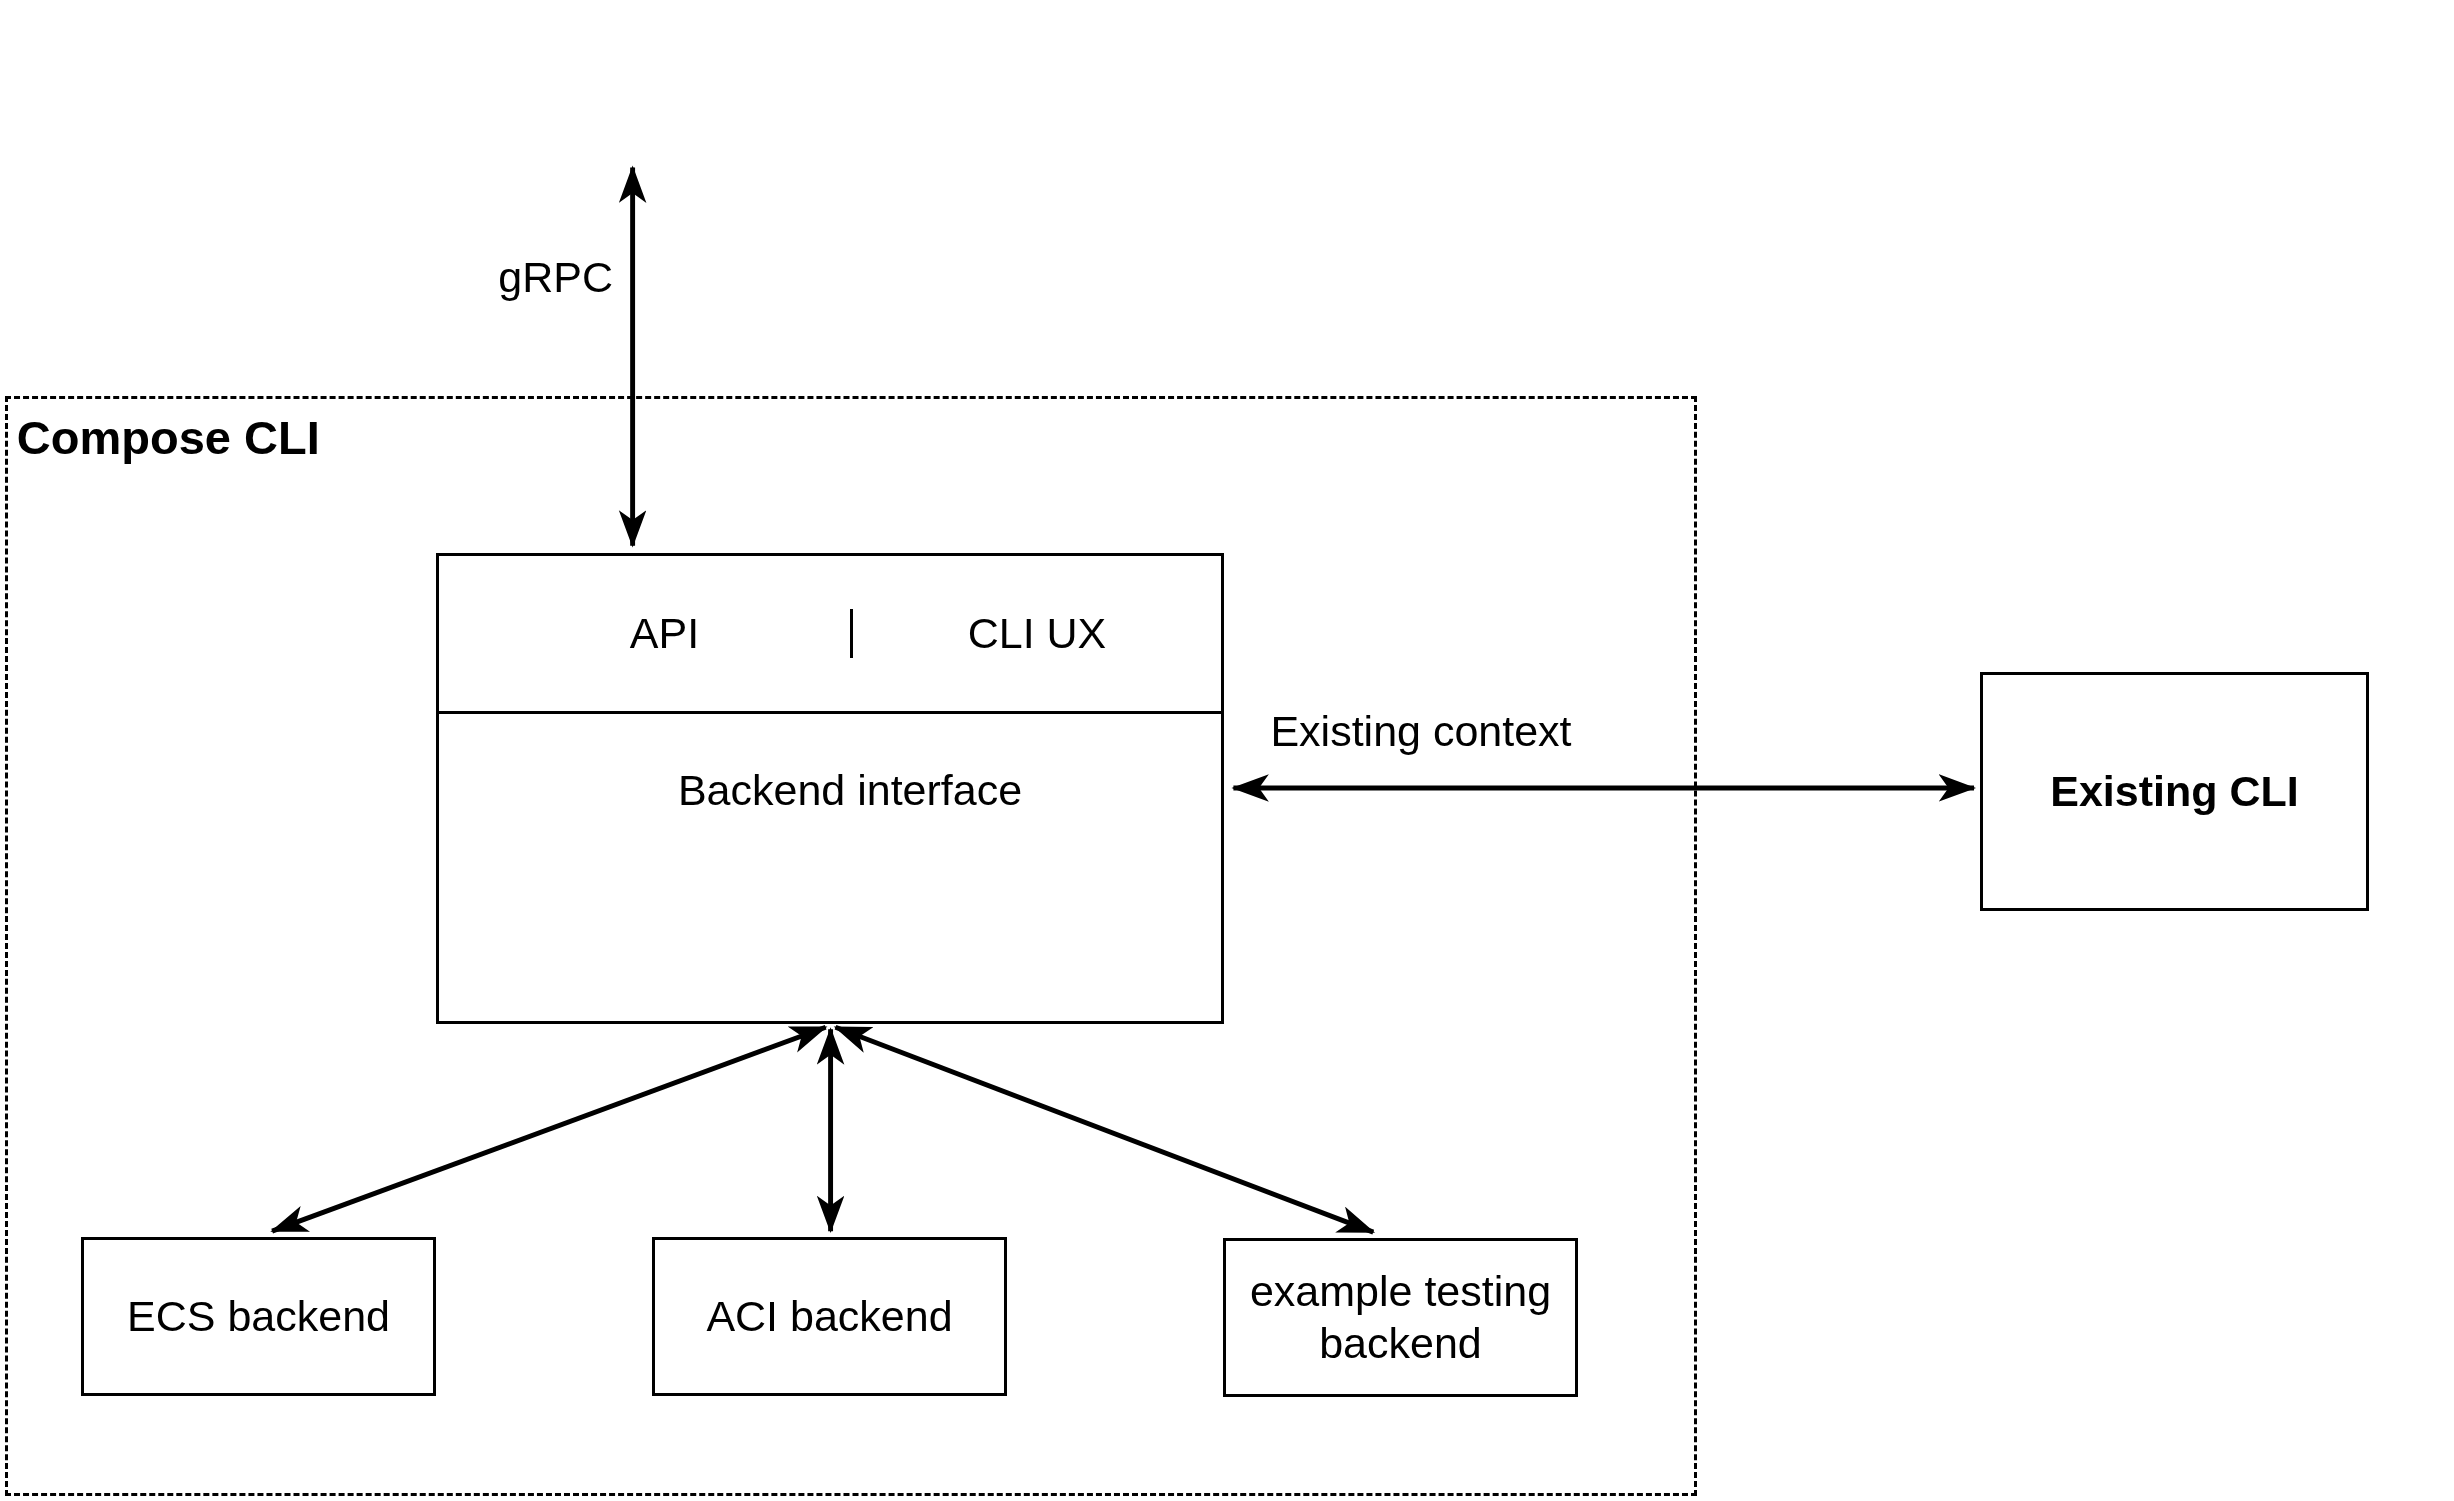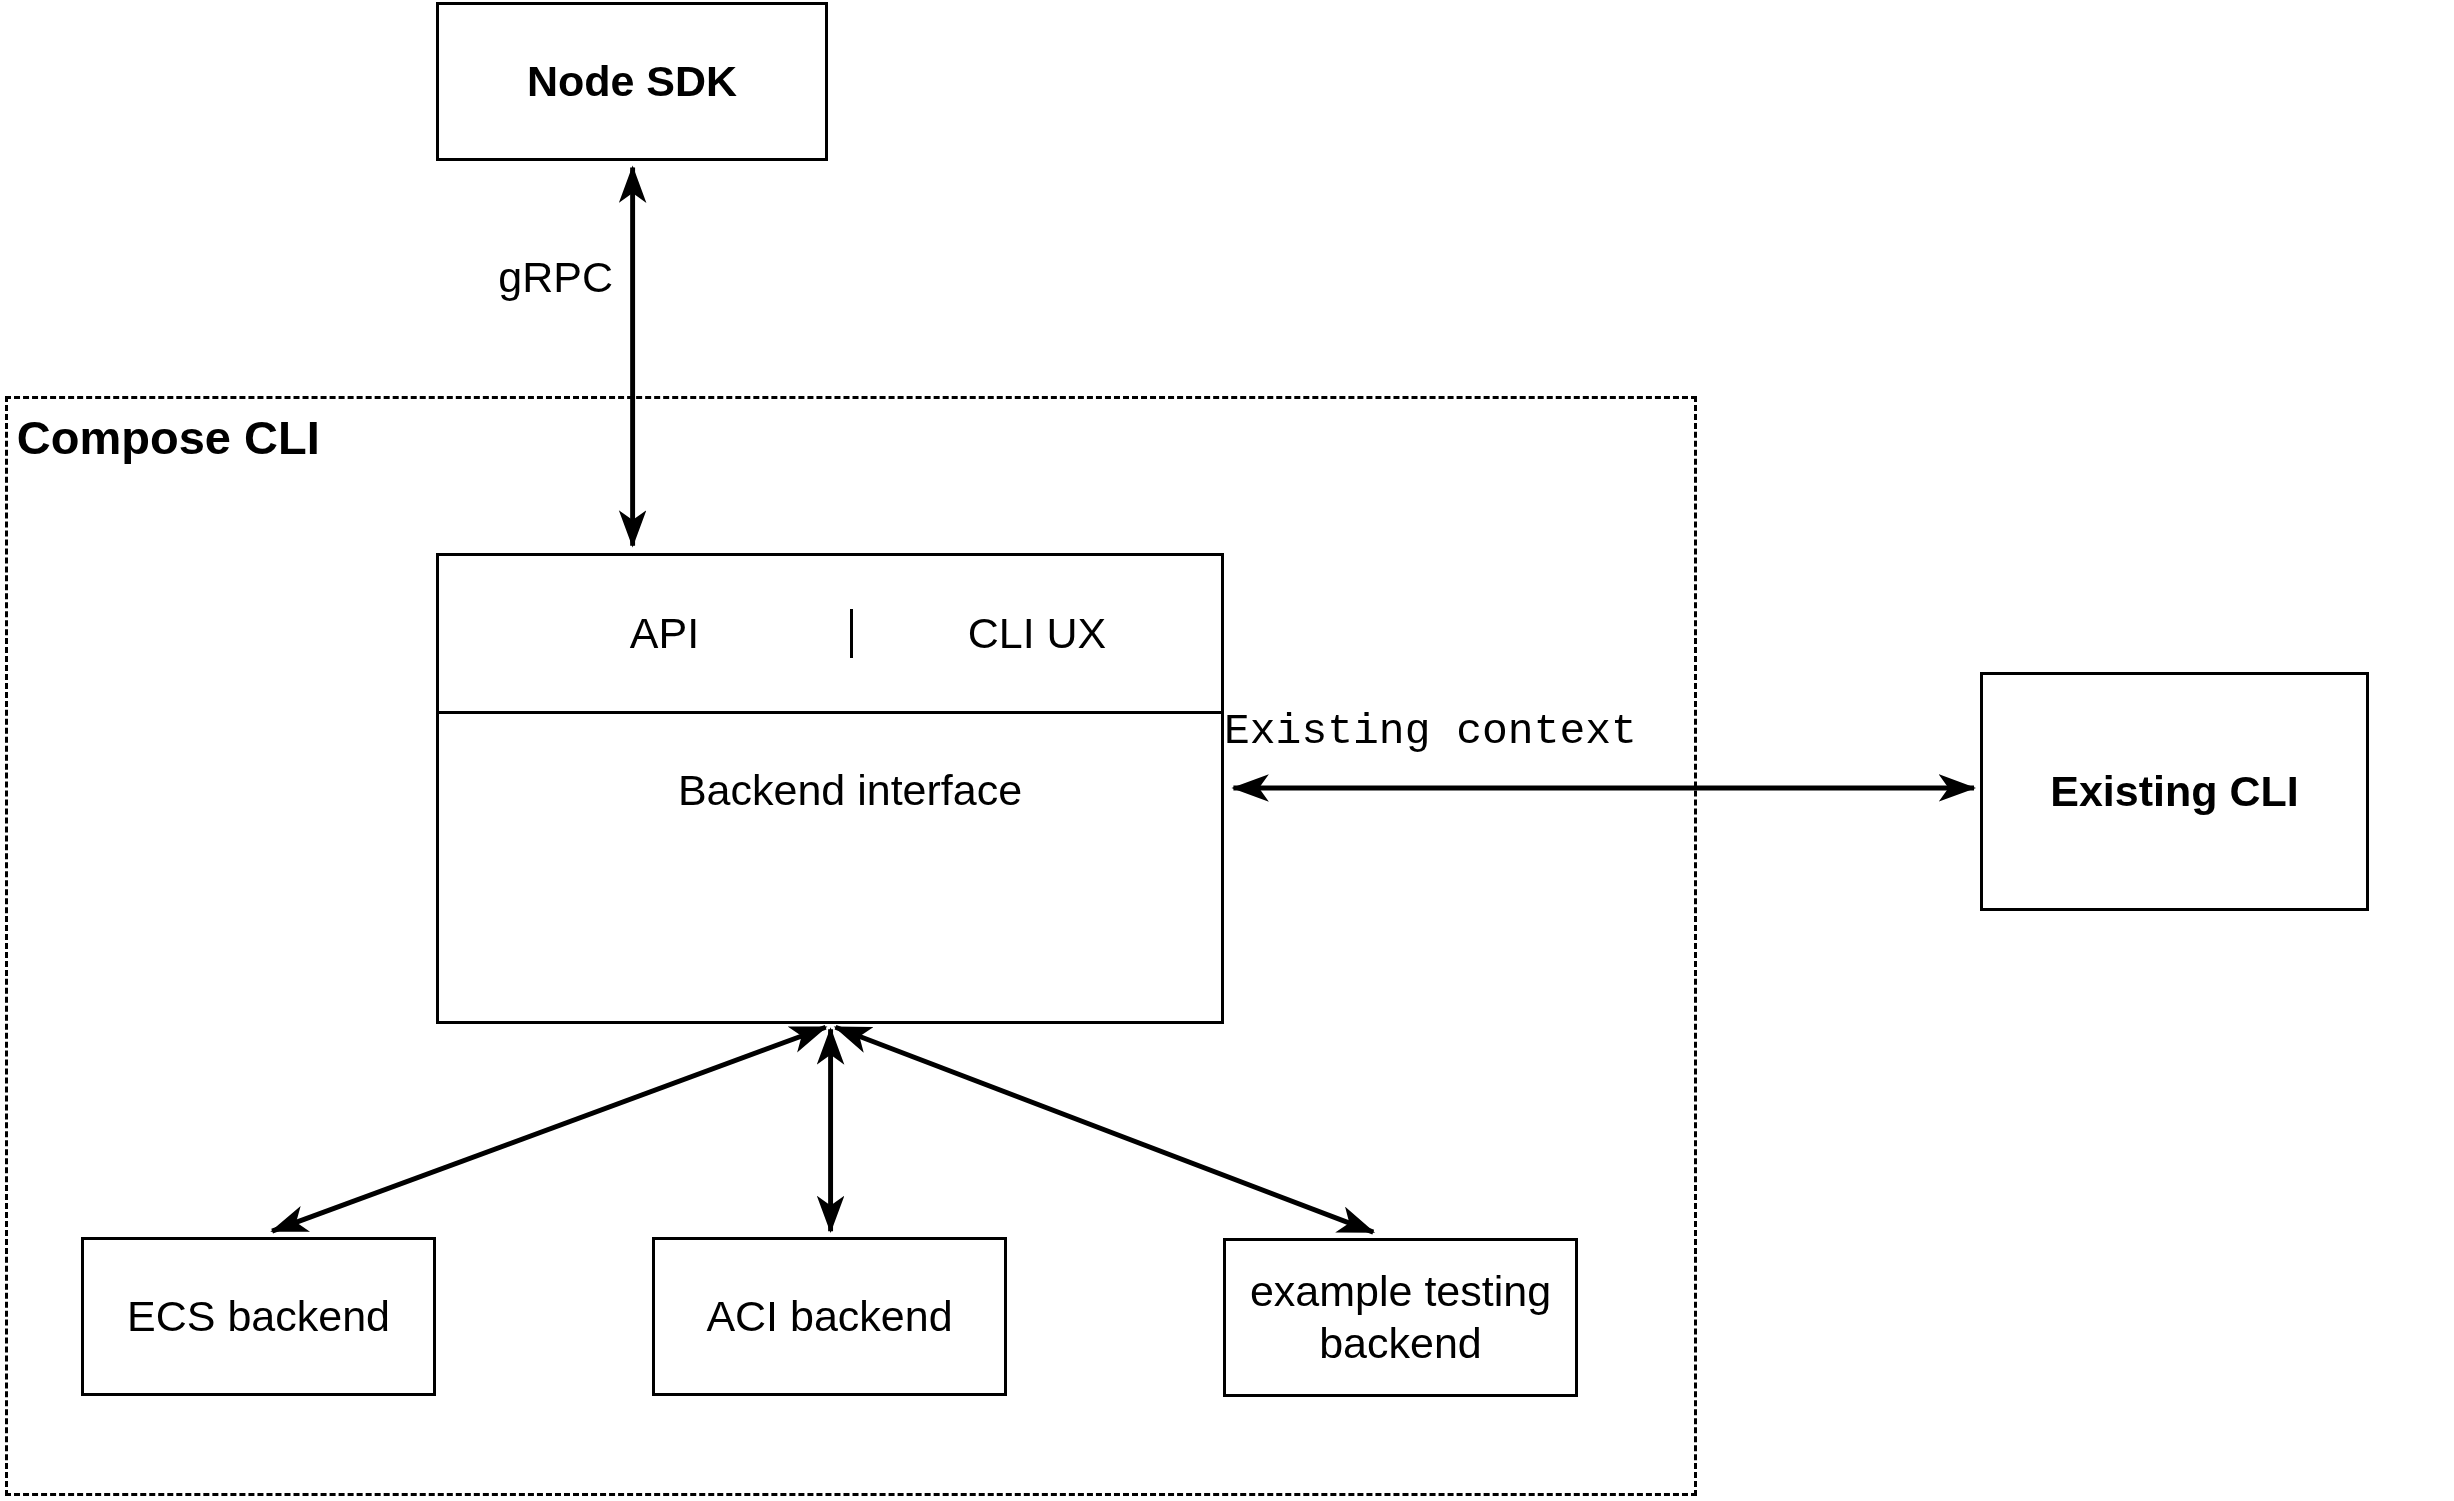--- a/index.html
+++ b/index.html
@@ -95,44 +95,41 @@
   .core-cell + .core-cell { border-left: 3.9px solid #000000; }
 
   .edge-label {
     position: absolute;
     font-size: 43px;
     line-height: 1.2;
     white-space: nowrap;
     background: transparent;
   }
   .grpc-label { left: 443px; top: 252px; width: 170px; text-align: right; }
-  .existing-context-label { left: 1224px; top: 706px; width: 394px; text-align: center; font-family: Liberation Mono, monospace; }
+  .existing-context-label { left: 1224px; top: 706px; width: 394px; text-align: center; }
   .shell-out-label { left: 1684px; top: 706px; width: 296px; text-align: center; }
 </style>
 </head>
 <body>
 
 <div class="canvas">
 
   <svg class="edges-layer" width="2455" height="1501" viewBox="0 0 2492 1524" xmlns="http://www.w3.org/2000/svg">
     <defs>
       <marker id="arrow" markerUnits="userSpaceOnUse" markerWidth="44" markerHeight="32" refX="36" refY="14" orient="auto-start-reverse">
         <path d="M 0 0 L 38 14 L 0 28 L 10 14 Z" fill="#000000"></path>
       </marker>
     </defs>
     <line x1="642" y1="170" x2="642" y2="554" stroke="#000000" stroke-width="5" marker-start="url(#arrow)" marker-end="url(#arrow)"></line>
     <line x1="1252" y1="800" x2="2004" y2="800" stroke="#000000" stroke-width="5" marker-start="url(#arrow)" marker-end="url(#arrow)"></line>
     <line x1="838" y1="1043" x2="276" y2="1250" stroke="#000000" stroke-width="5" marker-start="url(#arrow)" marker-end="url(#arrow)"></line>
     <line x1="843" y1="1045" x2="843" y2="1250" stroke="#000000" stroke-width="5" marker-start="url(#arrow)" marker-end="url(#arrow)"></line>
     <line x1="848" y1="1043" x2="1394" y2="1251" stroke="#000000" stroke-width="5" marker-start="url(#arrow)" marker-end="url(#arrow)"></line>
   </svg>
 
-  <div class="box bold node-sdk">
-    <span>Node SDK</span>
-  </div>
 
   <div class="dashed-container">
     <div class="container-label">Compose CLI</div>
   </div>
 
   <div class="core-stack">
     <div class="core-row core-row-split">
       <div class="core-cell">
         <span>API</span>
       </div>

